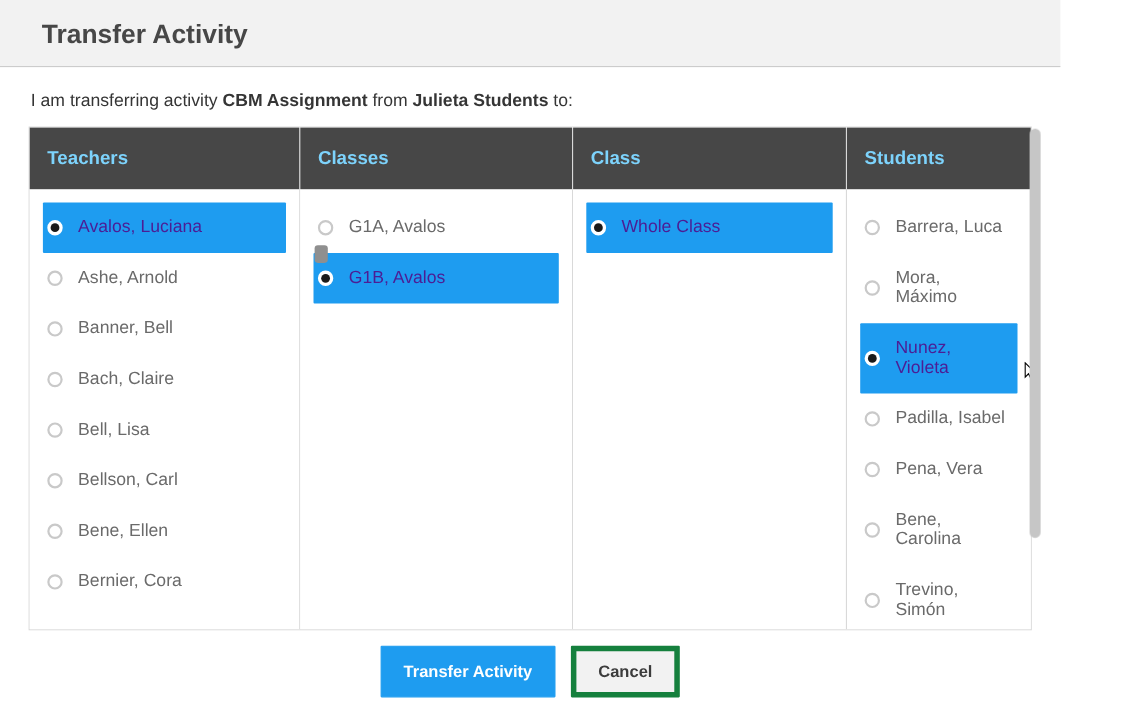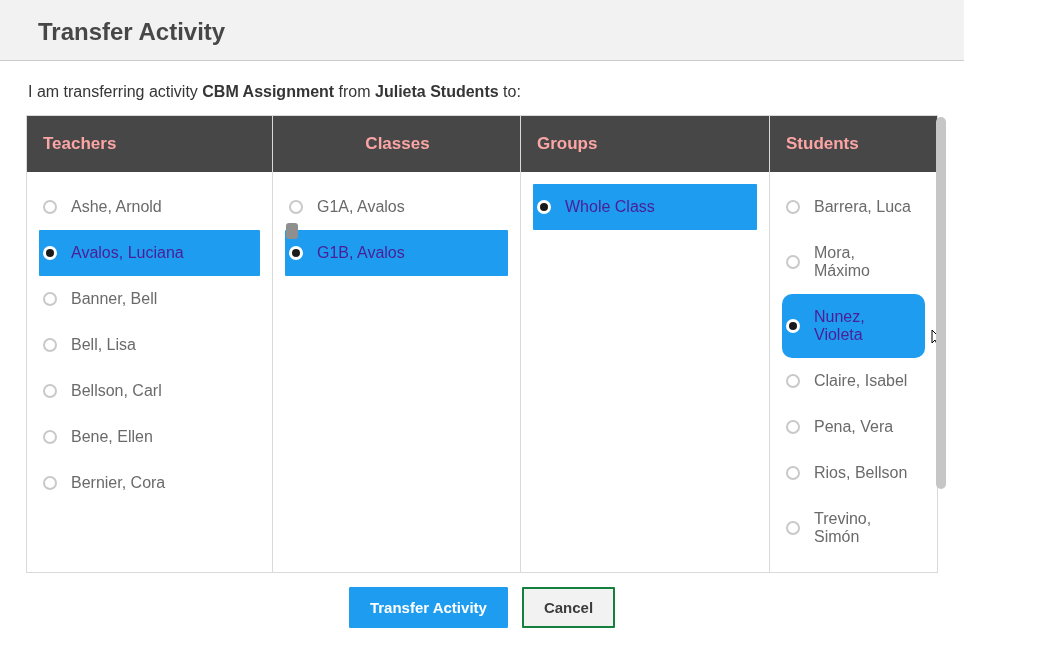--- a/index.html
+++ b/index.html
@@ -39,21 +39,21 @@
     flex: 1 1 0;
     border-right: 1px solid #d9d9d9;
     display: flex;
     flex-direction: column;
     background: #fff;
   }
   .col:last-child { border-right: none; }
 
   .col-head {
     background: #474747;
-    color: #fca5a5;
+    color: #7dd3fc;
     font-size: 17px;
     font-weight: 700;
     padding: 18px 14px 18px 16px;
   }
 
   .col-body {
     padding: 12px 12px 10px 12px;
     height: 400px;
     overflow: hidden;
   }
@@ -90,21 +90,21 @@
     content: "";
     position: absolute;
     left: 1px; top: 1px;
     width: 8px; height: 8px;
     border-radius: 50%;
     background: #1a1a1a;
   }
 
   
   .col.teachers { flex: 0 0 246px; }
-  .col.classes  { flex: 0 0 248px; text-align: center; }
+  .col.classes  { flex: 0 0 248px; }
   .col.groups   { flex: 0 0 249px; }
   .col.students { flex: 1 1 auto; }
 
   
   .scroll-thumb {
     position: absolute;
     left: 260px;
     top: 108px;
     width: 12px;
     height: 16px;
@@ -155,21 +155,21 @@
     border: 1px solid transparent;
   }
   .btn-primary {
     background: #1e9cf0;
     color: #fff;
     border-color: #1e9cf0;
   }
   .btn-secondary {
     background: #f2f2f2;
     color: #3c3c3c;
-    border: 2px solid #15803d;
+    border: 5px solid #15803d;
   }
 
   .col.students .col-body {
     padding-bottom: 0;
   }
 </style>
 </head>
 <body>
 
 <div class="page">
@@ -181,31 +181,35 @@
   <div class="subhead">
     <span>I am transferring activity </span><span class="bold">CBM Assignment</span><span> from </span><span class="bold">Julieta Students</span><span> to:</span>
   </div>
 
   <div class="grid-wrap">
     <div class="grid">
 
       <div class="col teachers">
         <div class="col-head">Teachers</div>
         <div class="col-body">
+            <div class="item selected">
+              <span class="radio"></span>
+              <span>Avalos, Luciana</span>
+            </div>
             <div class="item">
               <span class="radio"></span>
               <span>Ashe, Arnold</span>
             </div>
-            <div class="item selected">
-              <span class="radio"></span>
-              <span>Avalos, Luciana</span>
-            </div>
             <div class="item">
               <span class="radio"></span>
               <span>Banner, Bell</span>
+            </div>
+            <div class="item">
+              <span class="radio"></span>
+              <span>Bach, Claire</span>
             </div>
             <div class="item">
               <span class="radio"></span>
               <span>Bell, Lisa</span>
             </div>
             <div class="item">
               <span class="radio"></span>
               <span>Bellson, Carl</span>
             </div>
             <div class="item">
@@ -227,60 +231,60 @@
               <span>G1A, Avalos</span>
             </div>
             <div class="item selected">
               <span class="radio"></span>
               <span>G1B, Avalos</span>
             </div>
           </div>
       </div>
 
       <div class="col groups">
-        <div class="col-head">Groups</div>
+        <div class="col-head">Class</div>
         <div class="col-body">
             <div class="item selected">
               <span class="radio"></span>
               <span>Whole Class</span>
             </div>
           </div>
       </div>
 
       <div class="col students">
         <div class="col-head">Students</div>
         <div class="col-body">
             <div class="item">
               <span class="radio"></span>
               <span>Barrera, Luca</span>
             </div>
             <div class="item">
               <span class="radio"></span>
               <span>Mora, Máximo</span>
             </div>
-            <div class="item selected" style="position: relative; border-radius: 10px;">
+            <div class="item selected" style="position: relative;">
               <span class="radio"></span>
               <span>Nunez, Violeta</span>
               <span class="cursor">
                 <svg width="18" height="20" viewBox="0 0 18 20">    
                   <path d="M4 1 L4 14 L7 11 L9.5 16 L11.5 15 L9 10 L13 10 Z" fill="#fff" stroke="#000" stroke-width="1"></path>  
                 </svg>
               </span>
             </div>
             <div class="item">
               <span class="radio"></span>
-              <span>Claire, Isabel</span>
+              <span>Padilla, Isabel</span>
             </div>
             <div class="item">
               <span class="radio"></span>
               <span>Pena, Vera</span>
             </div>
             <div class="item">
               <span class="radio"></span>
-              <span>Rios, Bellson</span>
+              <span>Bene, Carolina</span>
             </div>
             <div class="item">
               <span class="radio"></span>
               <span>Trevino, Simón</span>
             </div>
           </div>
       </div>
 
     </div>
 

